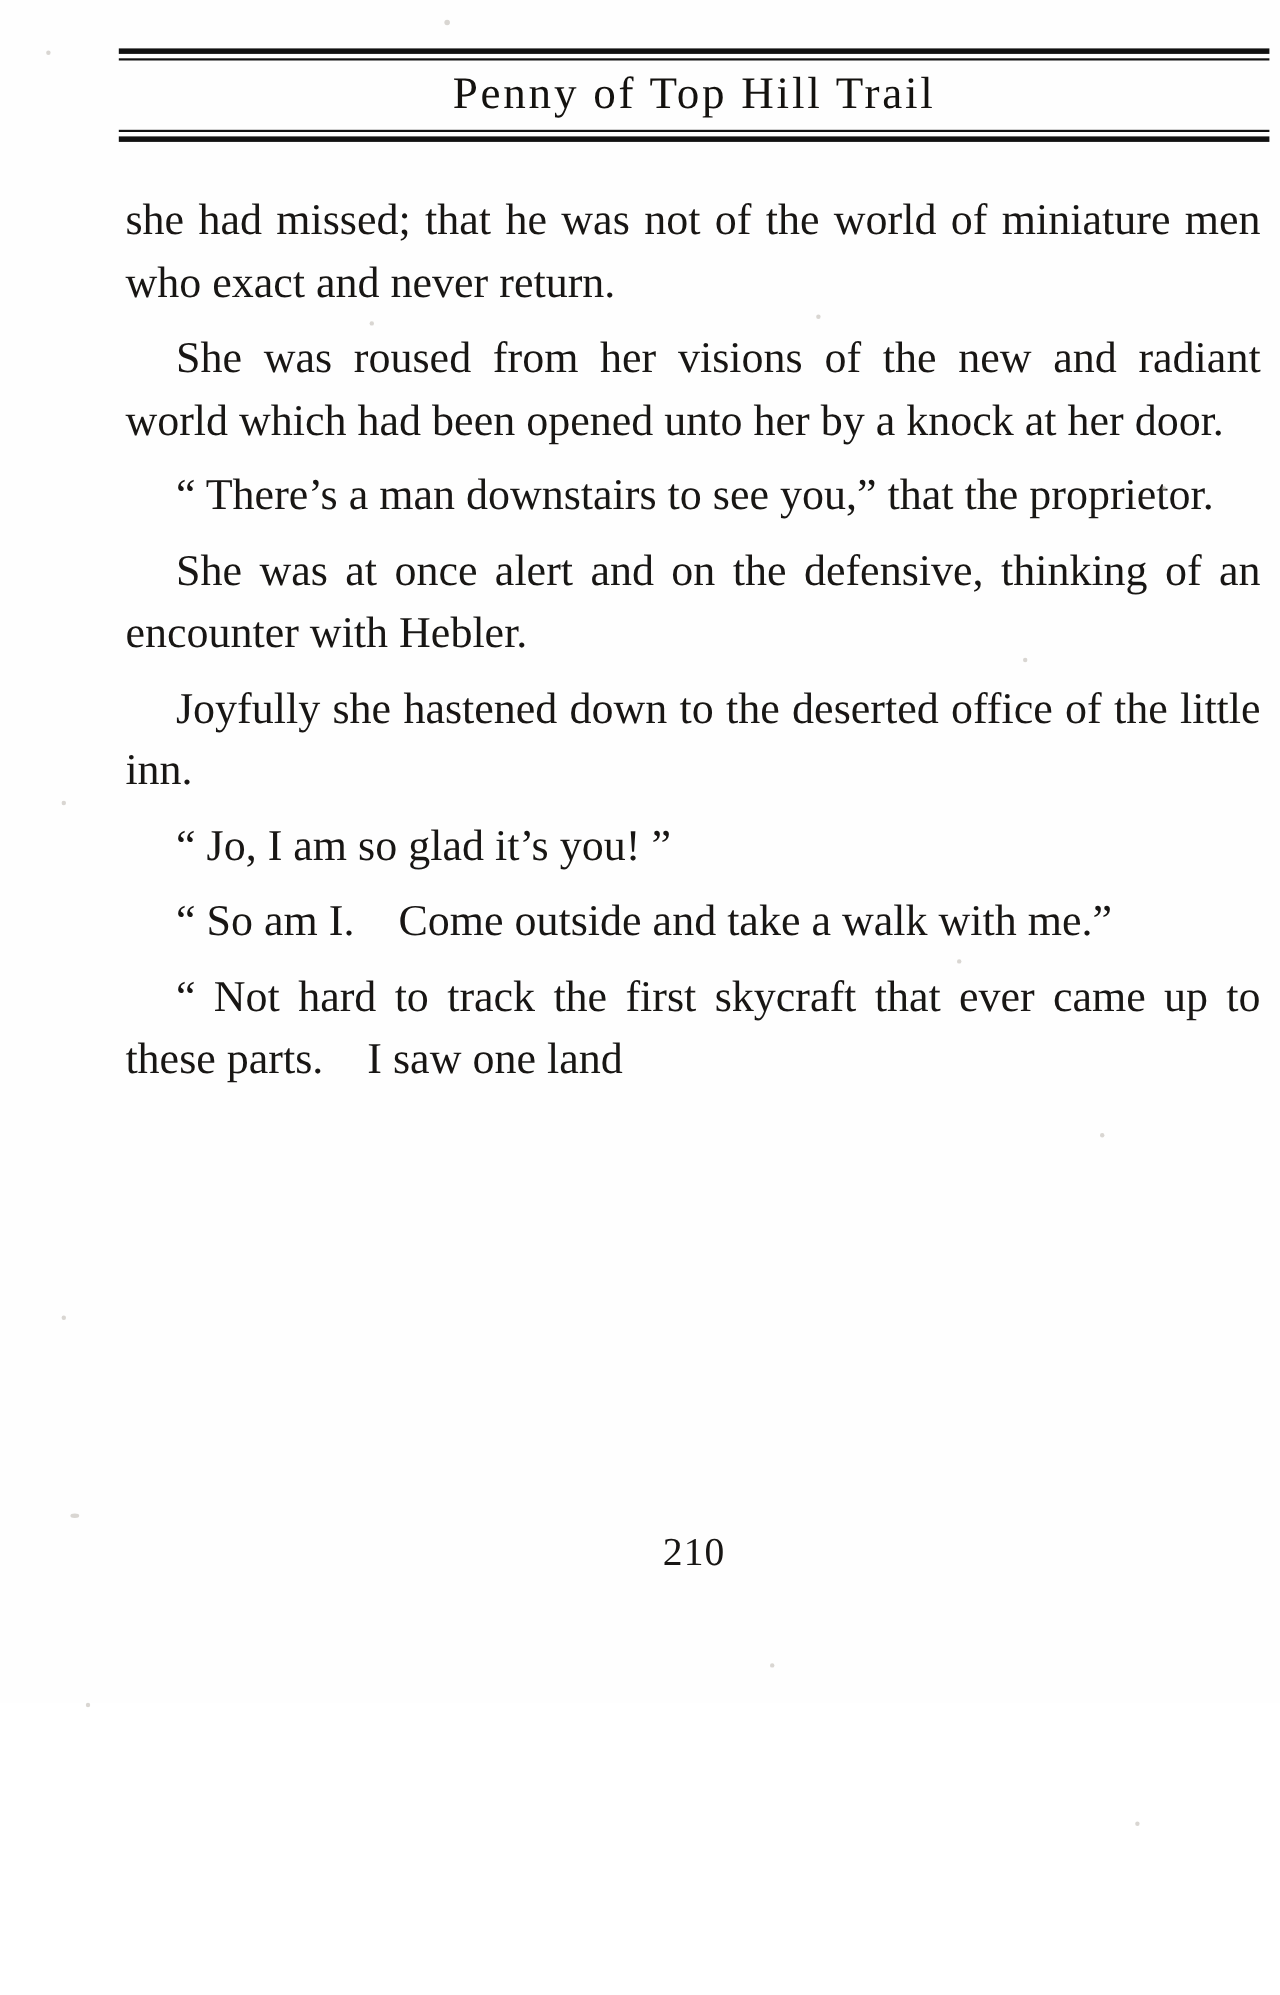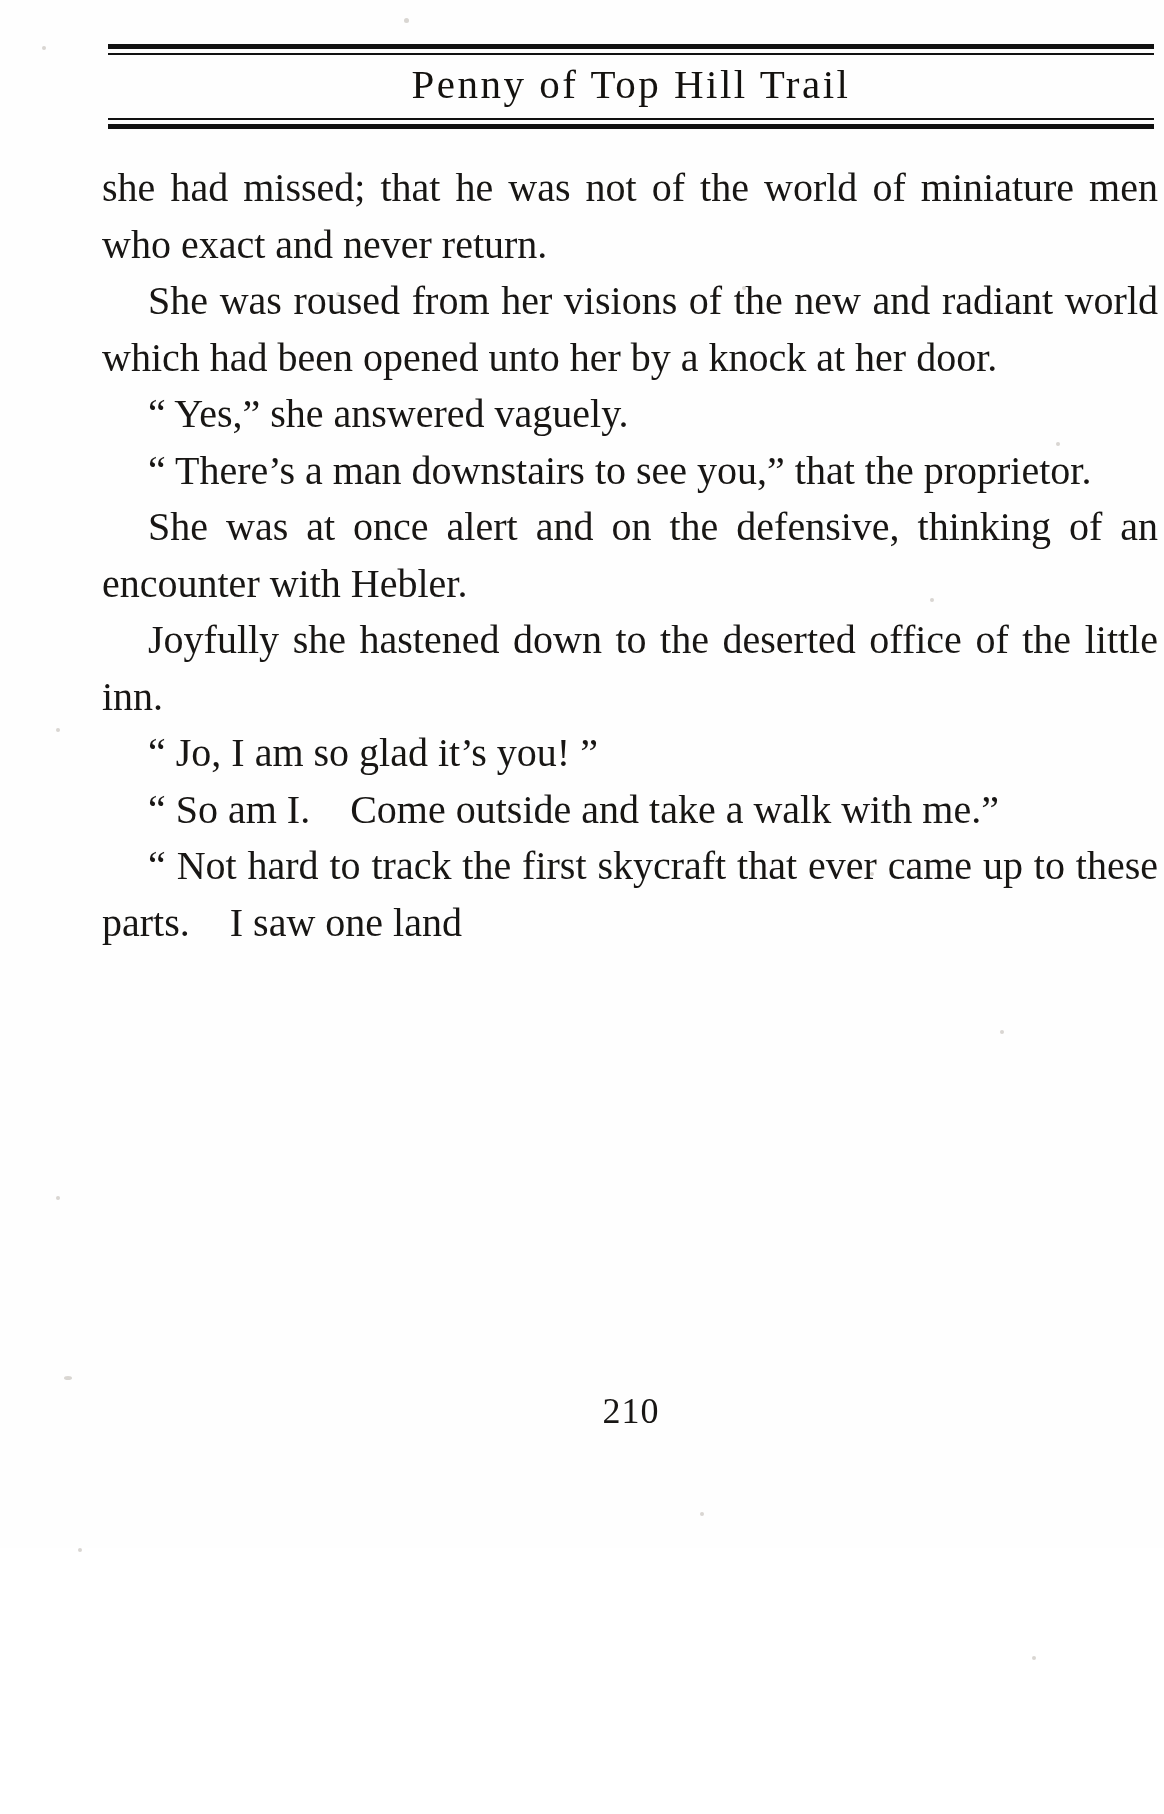--- a/index.html
+++ b/index.html
@@ -71,21 +71,21 @@
     top: 160px;
     width: 1056px;
     font-size: 40px;
     line-height: 56.5px;
     text-align: justify;
     text-justify: inter-word;
     color: #181614;
     font-family: "Liberation Serif", serif;
   }
   .body-text p {
-    margin: 0;
+    margin: 12px;
     text-indent: 0;
   }
   .body-text p.indent {
     text-indent: 46px;
   }
   .body-text p:last-child {
     text-align: justify;
   }
   .folio {
     position: absolute;
@@ -118,21 +118,20 @@
   <div class="running-head">Penny of Top Hill Trail</div>
 
   <div class="head-rules-bottom">
     <div class="rule-thin"></div>
     <div class="rule-thick"></div>
   </div>
 
   <div class="body-text" id="body-text">
       <p>she had missed; that he was not of the world of miniature men who exact and never return.</p>
       <p class="indent">She was roused from her visions of the new and radiant world which had been opened unto her by a knock at her door.</p>
-      <p class="indent">“ Yes,” she answered vaguely.</p>
       <p class="indent">“ There’s a man downstairs to see you,” that the proprietor.</p>
       <p class="indent">She was at once alert and on the defensive, thinking of an encounter with Hebler.</p>
       <p class="indent">Joyfully she hastened down to the deserted office of the little inn.</p>
       <p class="indent">“ Jo, I am so glad it’s you! ”</p>
       <p class="indent">“ So am I. Come outside and take a walk with me.”</p>
       <p class="indent">“ Not hard to track the first skycraft that ever came up to these parts. I saw one land</p>
     </div>
 
   <div class="folio">210</div>
 

